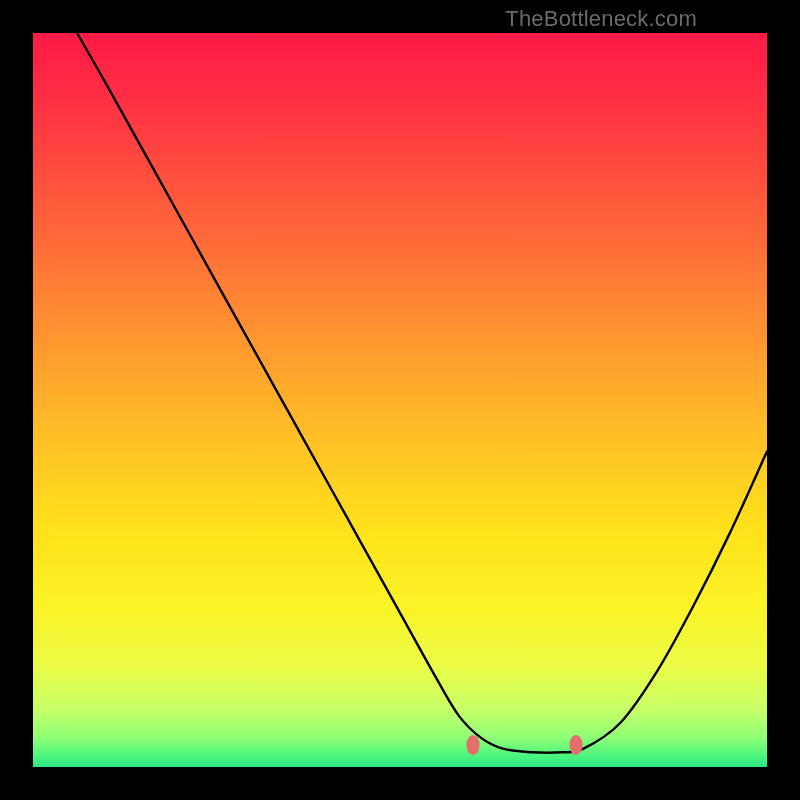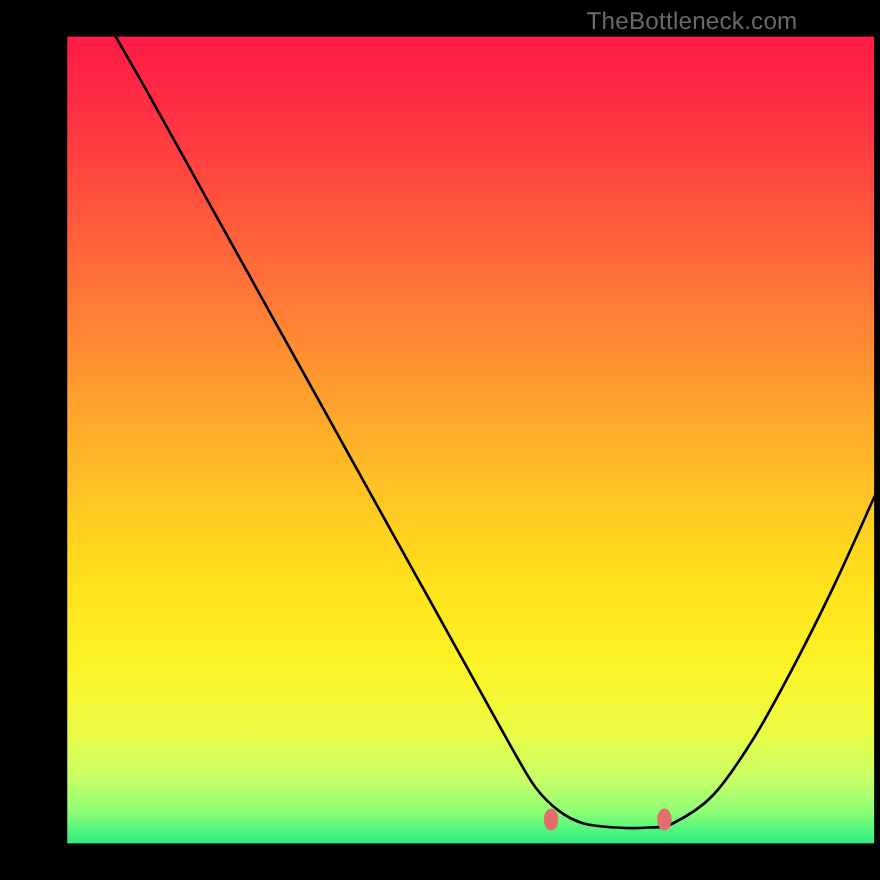--- a/index.html
+++ b/index.html
@@ -8,21 +8,20 @@
     width: 800px;
     height: 800px;
     background: #000;
     overflow: hidden;
   }
   .frame {
     position: relative;
     width: 707px;
     height: 800px;
     background: #000;
-    margin-left: 28px;
   }
   .attribution {
     position: absolute;
     top: 6px;
     right: 10px;
     font-family: Arial, Helvetica, sans-serif;
     font-size: 22px;
     color: #6a6a6a;
     letter-spacing: 0.2px;
   }

